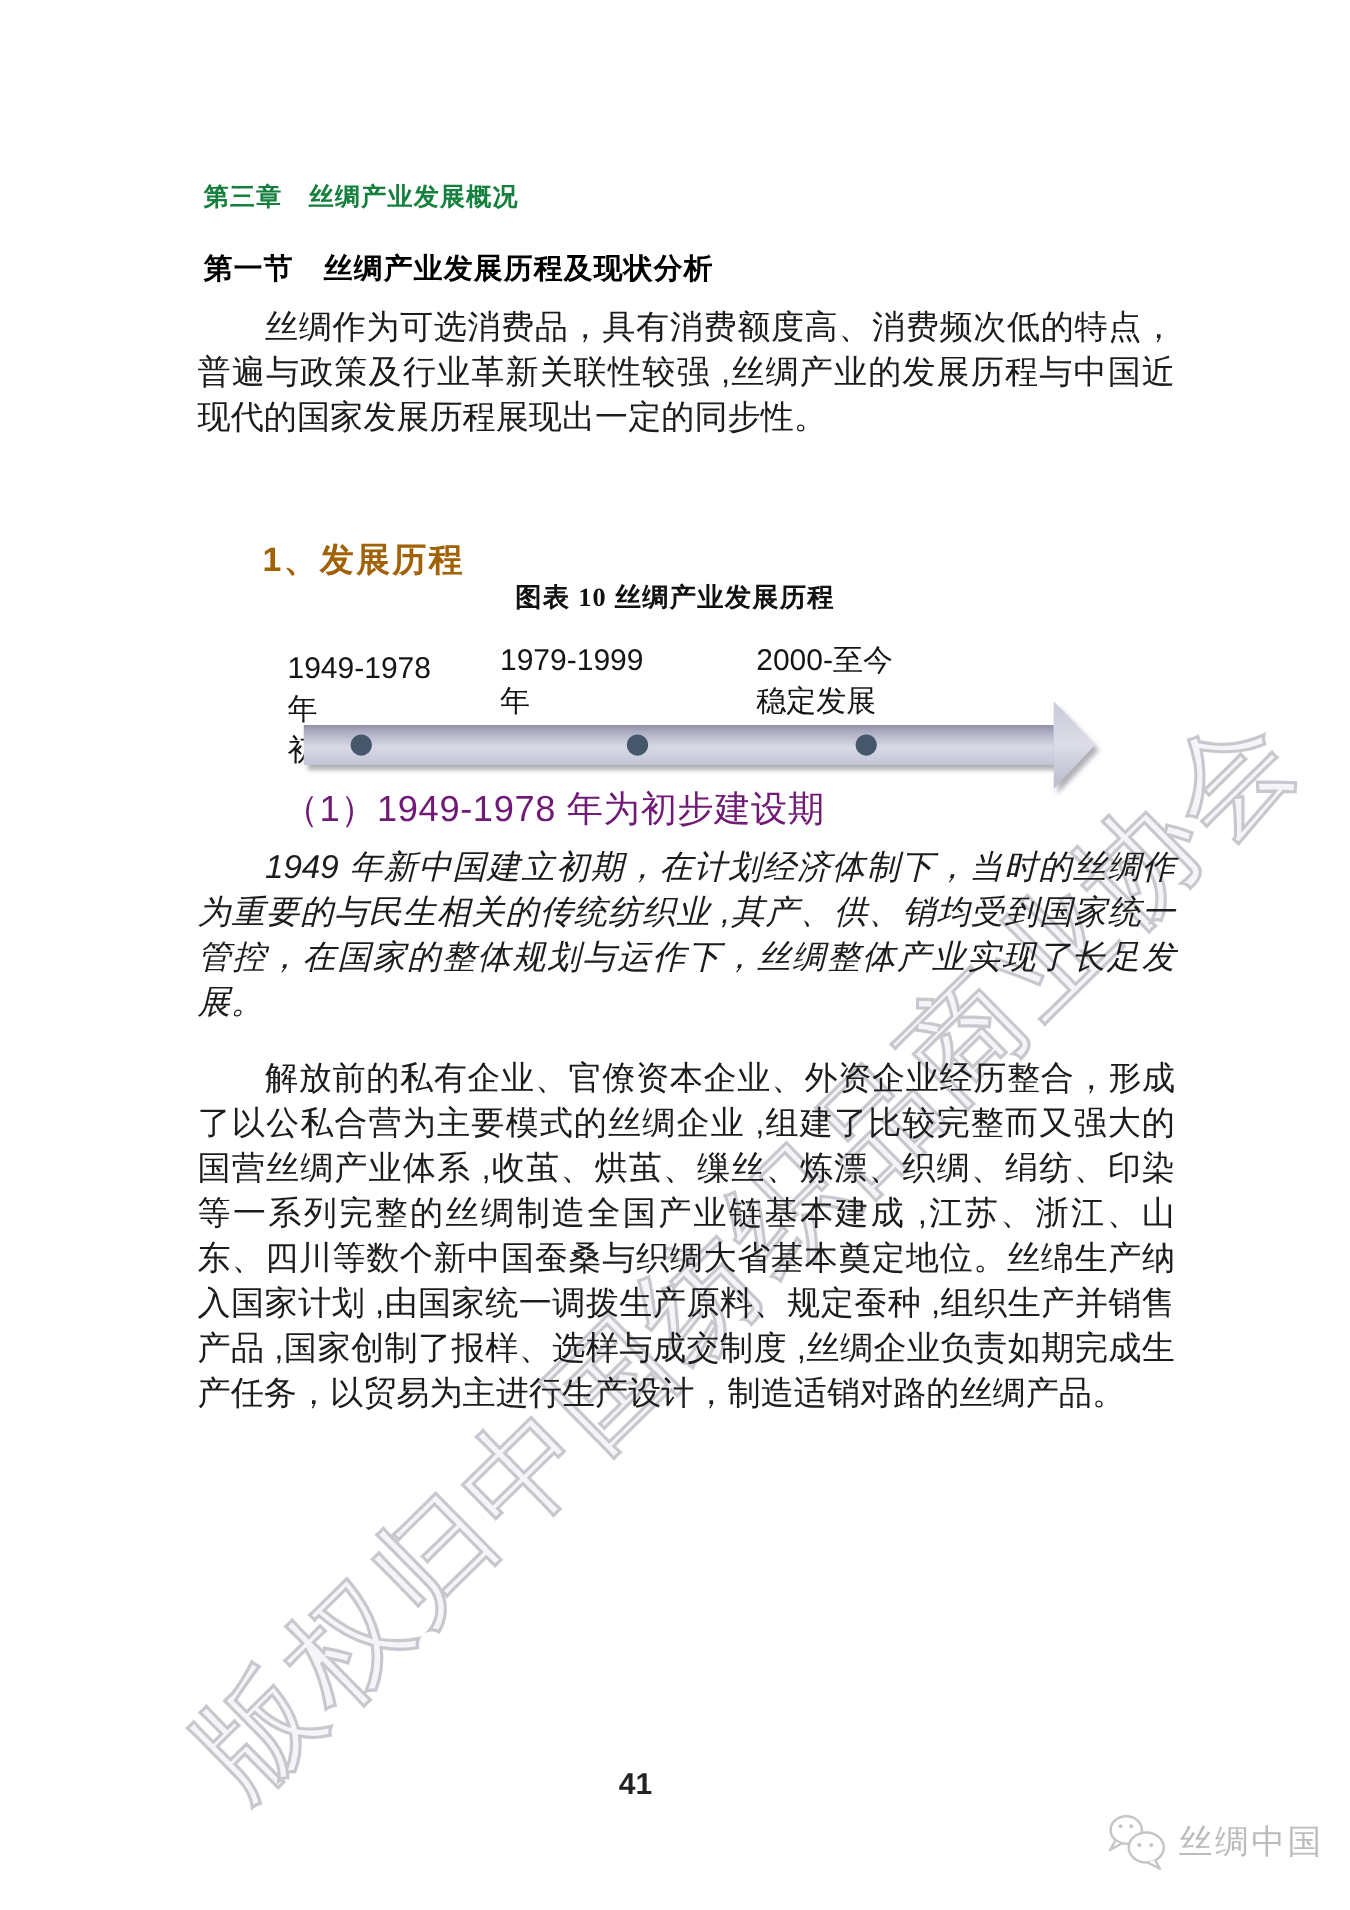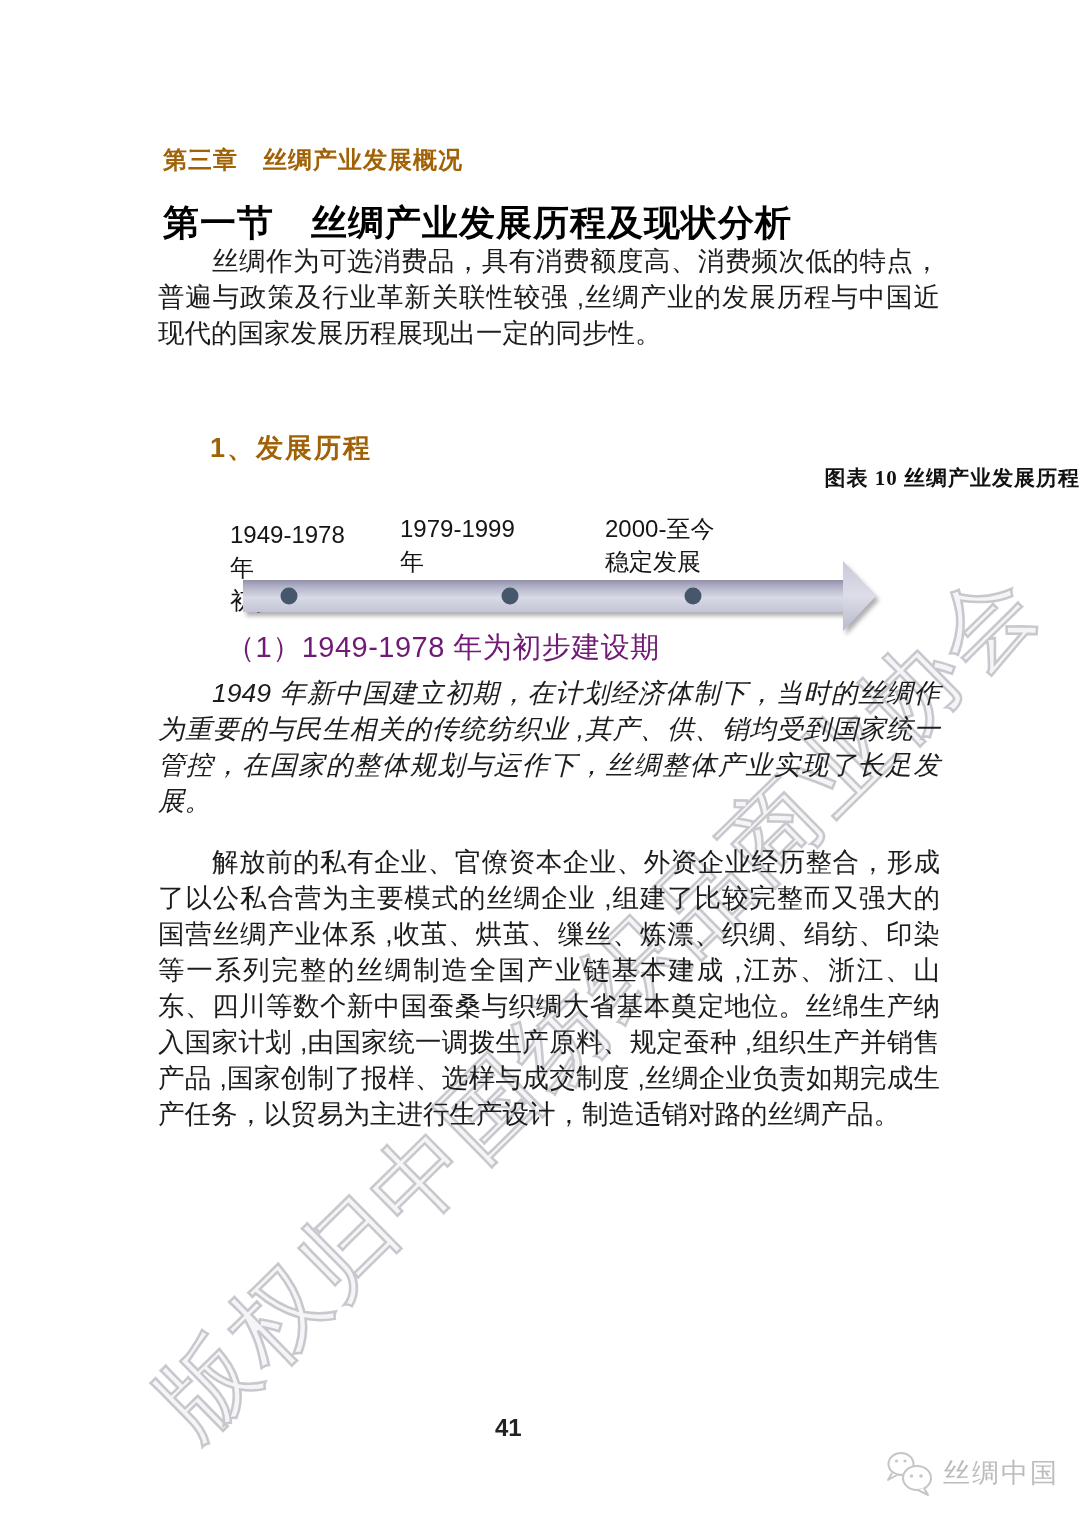--- a/index.html
+++ b/index.html
@@ -23,40 +23,40 @@
     letter-spacing:4px;
     color:rgba(225,225,232,0.35);
     -webkit-text-stroke:2.5px rgba(172,172,182,0.65);
     z-index:0;
     user-select:none;
   }
   
   .content{position:relative;z-index:1;}
   .h-chapter{
     position:absolute;left:163px;top:144px;
-    font-size:24px;font-weight:bold;color:#a16207;letter-spacing:1px;
+    font-size:20px;font-weight:bold;color:#15803d;letter-spacing:1px;
   }
   .h-section{
     position:absolute;left:163px;top:199px;
-    font-size:36px;font-weight:bold;color:#000;letter-spacing:1px;
+    font-size:23px;font-weight:bold;color:#000;letter-spacing:1px;
   }
   .para{
     position:absolute;left:158px;width:782px;
     font-size:26.5px;line-height:36px;
     text-align:justify;text-indent:54px;
     color:#1c1c1c;
   }
   .para-intro{top:243px;}
   .h-list{
     position:absolute;left:210px;top:430px;
     font-size:27px;font-weight:bold;color:#a16207;letter-spacing:2px;
   }
   .fig-caption{
     position:absolute;left:0;top:464px;width:1080px;
-    text-align:right;
+    text-align:center;
     font-family:"Liberation Serif","DejaVu Serif",serif;
     font-weight:bold;font-size:21px;color:#111;
     letter-spacing:1px;
   }
   
   .phase{
     position:absolute;
     text-align:left;
     font-size:24px;line-height:33px;color:#151515;
   }

